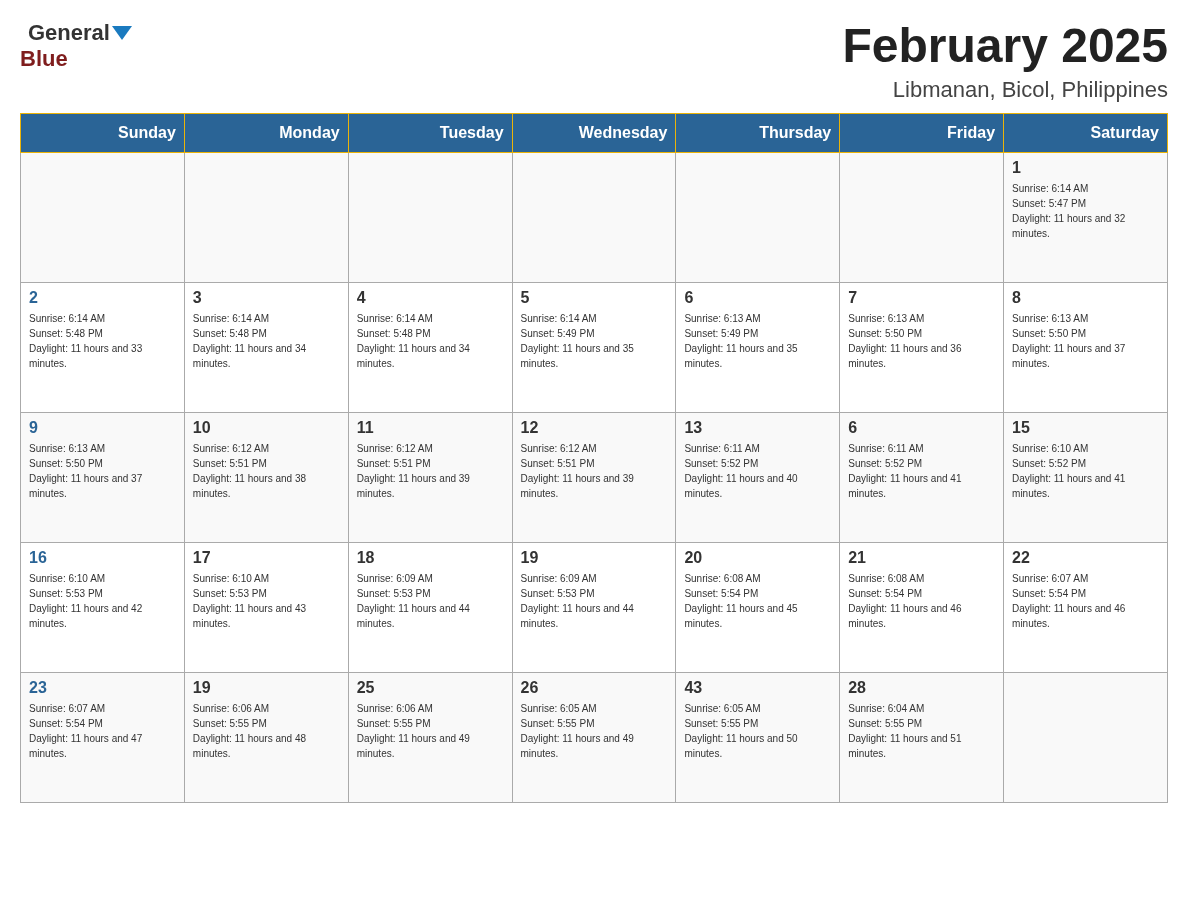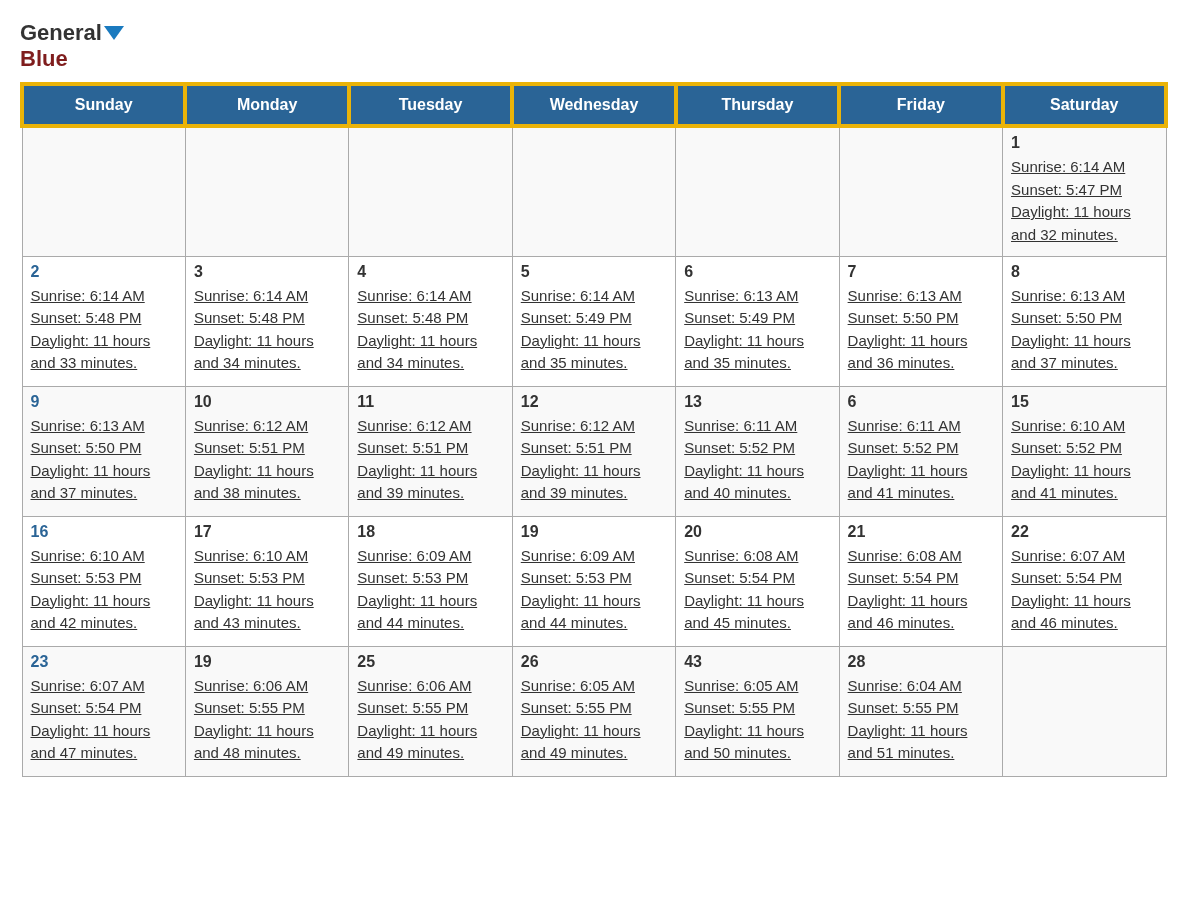--- a/index.html
+++ b/index.html
@@ -37,20 +37,21 @@
       height: 0;
       border-left: 10px solid transparent;
       border-right: 10px solid transparent;
       border-top: 14px solid #1a7abf;
       margin-left: 2px;
       vertical-align: middle;
     }
     .logo-line1 {
       display: flex;
       align-items: center;
+      margin-left: 8px;
     }
     .title-block {
       text-align: right;
     }
     .month-title {
       font-size: 48px;
       font-weight: bold;
       color: #222;
       line-height: 1.1;
     }
@@ -63,42 +64,41 @@
       width: 100%;
       border-collapse: collapse;
       table-layout: fixed;
     }
     thead th {
       background-color: #2a6496;
       color: #fff;
       font-size: 16px;
       font-weight: bold;
       padding: 10px 8px;
-      text-align: center;
-      border: 4px solid #eab308;
+      text-align: right;
+      border: 1px solid #eab308;
     }
     tbody td {
       vertical-align: top;
       border: 1px solid #aaa;
       padding: 6px 8px;
       font-size: 12.5px;
       color: #333;
       height: 130px;
     }
     .day-number {
       font-size: 16px;
       font-weight: bold;
       color: #222;
       margin-bottom: 4px;
     }
     .day-info {
-      font-size: 15px;
+      font-size: 10px;
       color: #333;
       line-height: 1.5;
-      text-decoration: underline;
     }
     .empty-cell {
       background: #fff;
     }
     tr:nth-child(odd) td {
       background: #f9f9f9;
     }
     tr:nth-child(even) td {
       background: #fff;
     }
@@ -115,20 +115,24 @@
 <div class="header">
   <div class="logo">
     <div class="logo-line1">
       <span class="logo-general">General</span>
       <span class="logo-triangle"></span>
     </div>
     <div>
       <span class="logo-blue">Blue</span>
     </div>
   </div>
+  <div class="title-block">
+    <div class="month-title">February 2025</div>
+    <div class="location-title">Libmanan, Bicol, Philippines</div>
+  </div>
 </div>
 
 <table>
   <thead>
     <tr>
     <th>Sunday</th>
         <th>Monday</th>
         <th>Tuesday</th>
         <th>Wednesday</th>
         <th>Thursday</th>

